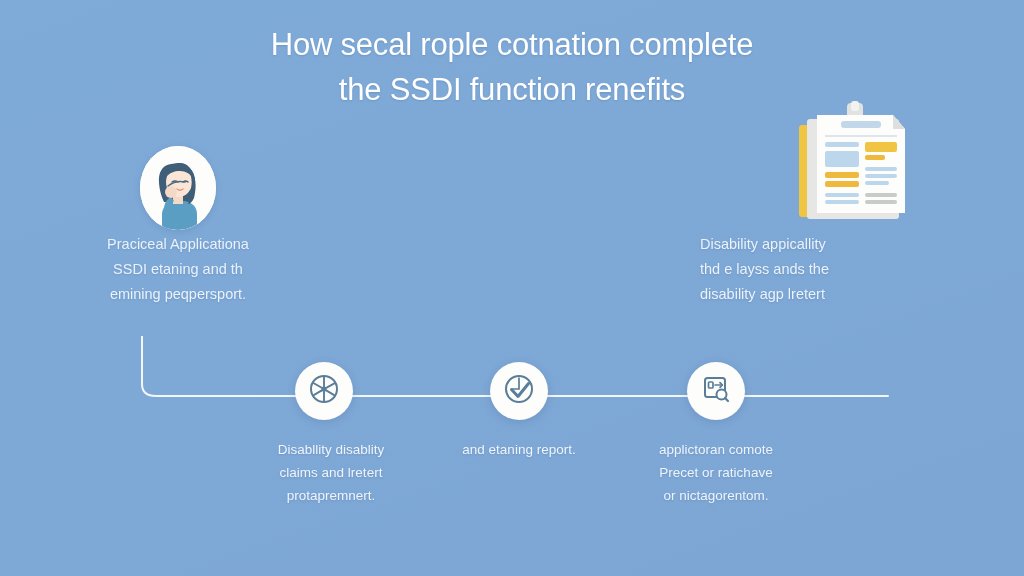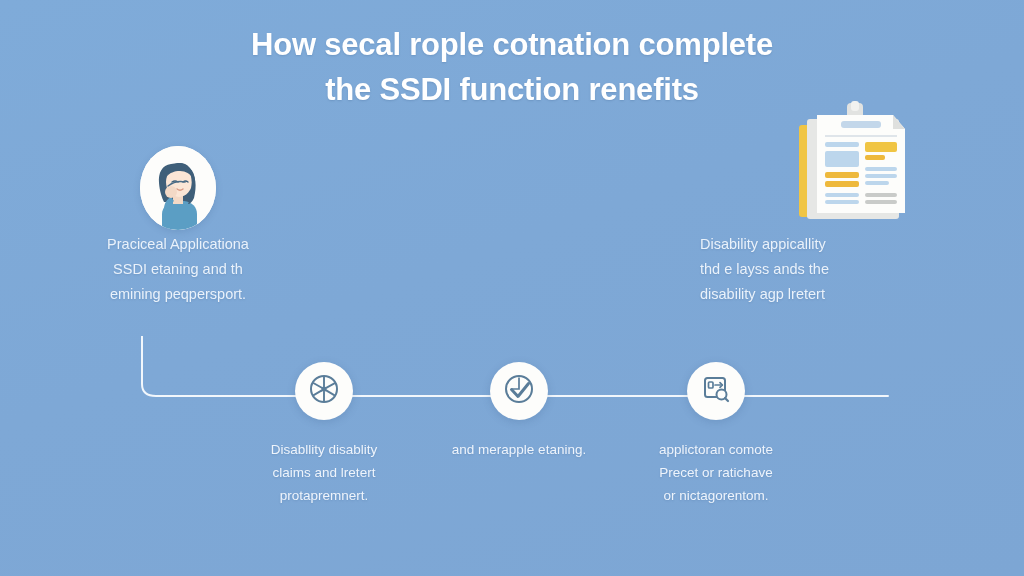--- a/index.html
+++ b/index.html
@@ -24,21 +24,21 @@
 
   
   .title {
     position: absolute;
     left: 142px;
     top: 22px;
     width: 740px;
     text-align: center;
     color: #ffffff;
     font-size: 31px;
-    font-weight: bold;
+    font-weight: normal;
     line-height: 45px;
     letter-spacing: -0.2px;
     text-shadow: 0 1px 2px rgba(60,95,140,0.25);
   }
   .title-line { display: block; }
 
   
   .feature {
     position: absolute;
     width: 300px;
@@ -105,21 +105,21 @@
     position: absolute;
     width: 186px;
     text-align: center;
     color: #eef4fc;
     font-size: 13.5px;
     line-height: 23px;
     top: 438px;
     text-shadow: 0 1px 2px rgba(60,95,140,0.22);
   }
   .step-text span { display: block; }
-  .step-1 { left: 231px; }
+  .step-1 { left: 238px; }
   .step-2 { left: 426px; }
   .step-3 { left: 623px; }
 </style>
 </head>
 <body>
 
 <div class="canvas">
 
   <div class="title">
     <span class="title-line">How secal rople cotnation complete</span>
@@ -251,21 +251,21 @@
     </span>
   </div>
 
   <div class="step-text step-1">
     <span>Disabllity disablity</span>
     <span>claims and lretert</span>
     <span>protapremnert.</span>
   </div>
 
   <div class="step-text step-2">
-    <span>and merapple etaning.</span>
+    <span>and etaning report.</span>
   </div>
 
   <div class="step-text step-3">
     <span>applictoran comote</span>
     <span>Precet or ratichave</span>
     <span>or nictagorentom.</span>
   </div>
 
 </div>
 

